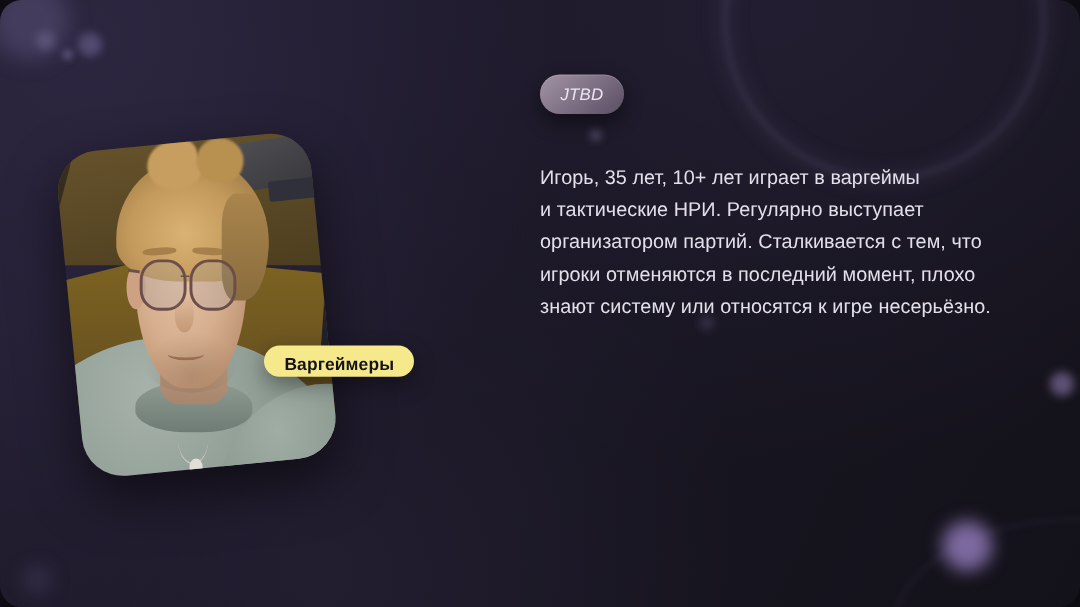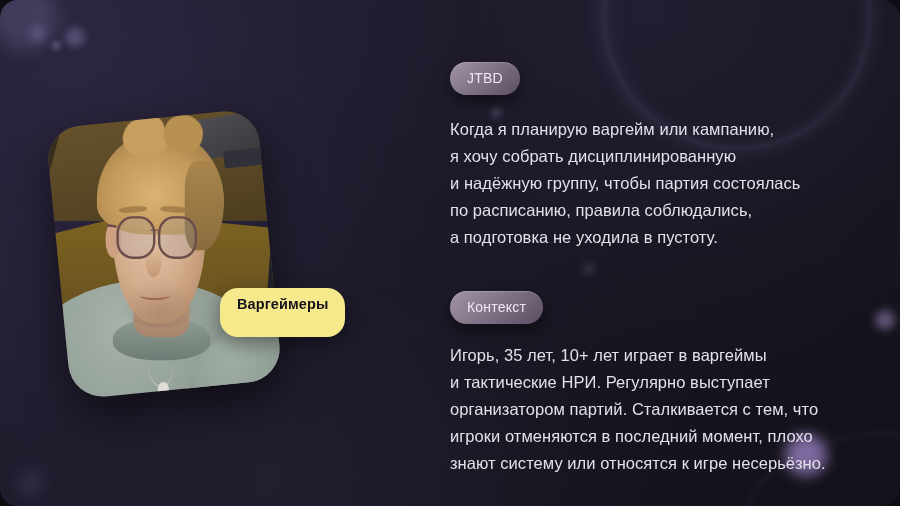--- a/index.html
+++ b/index.html
@@ -205,21 +205,21 @@
     position: absolute; left: 33%; top: 57%; width: 30%; height: 15%;
     background: radial-gradient(ellipse at 50% 70%, rgba(125,95,72,.30) 0%, rgba(125,95,72,0) 72%);
     border-radius: 50%;
   }
 
   
   #badge-wargamers {
     position: absolute;
     left: 220px;
     top: 288px;
-    padding: 8px 17px 25px;
+    padding: 8px 17px 2px;
     background: #f6e98b;
     color: #14131a;
     border-radius: 18px;
     font-size: 14.5px;
     font-weight: bold;
     letter-spacing: .1px;
     box-shadow: 0 6px 18px rgba(0,0,0,0.38);
     white-space: nowrap;
   }
 
@@ -235,20 +235,21 @@
     padding: 8px 17px 9px;
     border-radius: 19px;
     font-size: 14px;
     color: #ece7f2;
     letter-spacing: .2px;
     background: linear-gradient(140deg, #a294a6 0%, #8b7d90 34%, #6e6176 72%, #5a4e63 100%);
     box-shadow:
       0 7px 16px rgba(0,0,0,0.45),
       inset 0 1px 0 rgba(255,255,255,0.18);
     white-space: nowrap;
+    font-style: italic;
   }
   .body-text {
     margin-top: 21px;
     font-size: 16.5px;
     line-height: 27px;
     color: #e3e0ea;
     letter-spacing: .05px;
     white-space: pre-line;
   }
   #context-block { margin-top: 40px; }
@@ -306,29 +307,23 @@
       <div class="ph-mouth"></div>
     </div>
   </div>
 
   <div id="badge-wargamers">Варгеймеры</div>
 
   <div id="content">
 
     <div id="jtbd-block">
       <div class="pill">JTBD</div>
-      <div class="body-text" id="jtbd-text">Когда я планирую варгейм или кампанию,
- я хочу собрать дисциплинированную
-и надёжную группу, чтобы партия состоялась
-по расписанию, правила соблюдались,
-а подготовка не уходила в пустоту.</div>
     </div>
 
     <div id="context-block">
-      <div class="pill">Контекст</div>
       <div class="body-text" id="context-text">Игорь, 35 лет, 10+ лет играет в варгеймы
 и тактические НРИ. Регулярно выступает
 организатором партий. Сталкивается с тем, что
 игроки отменяются в последний момент, плохо
 знают систему или относятся к игре несерьёзно.</div>
     </div>
 
   </div>
 </div>
 

